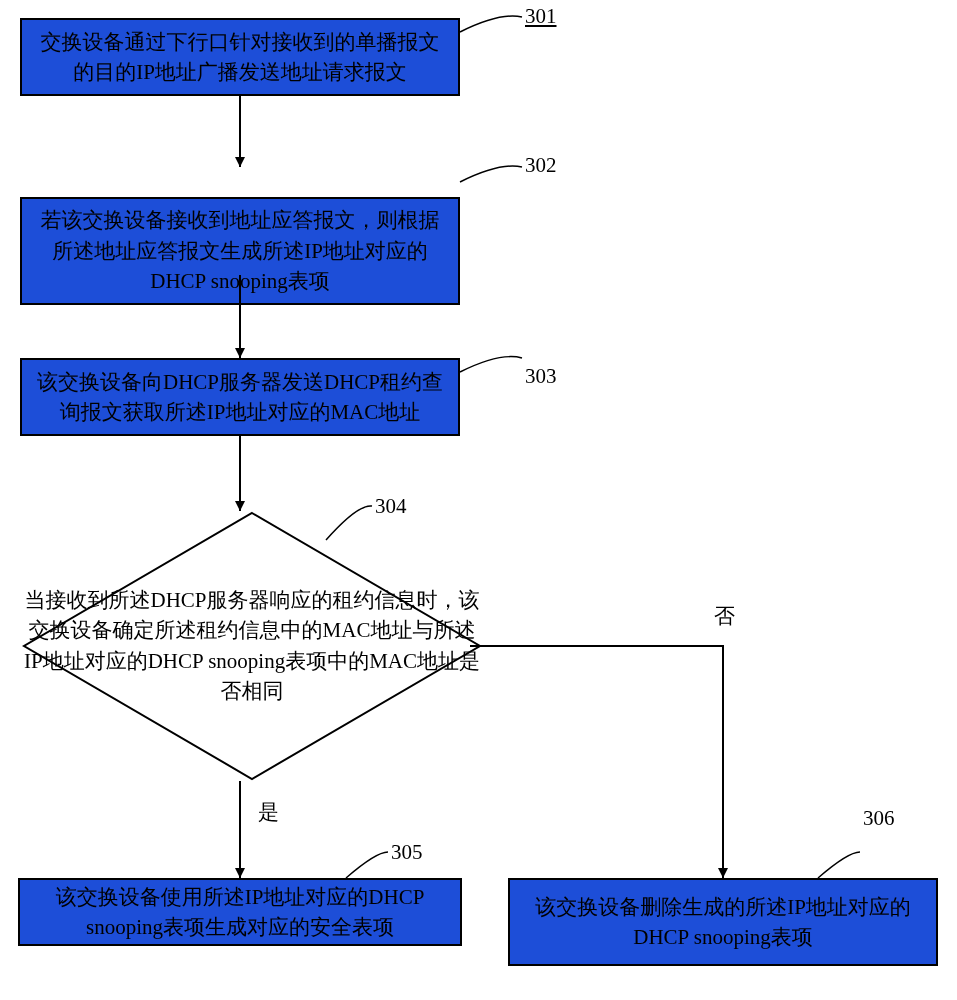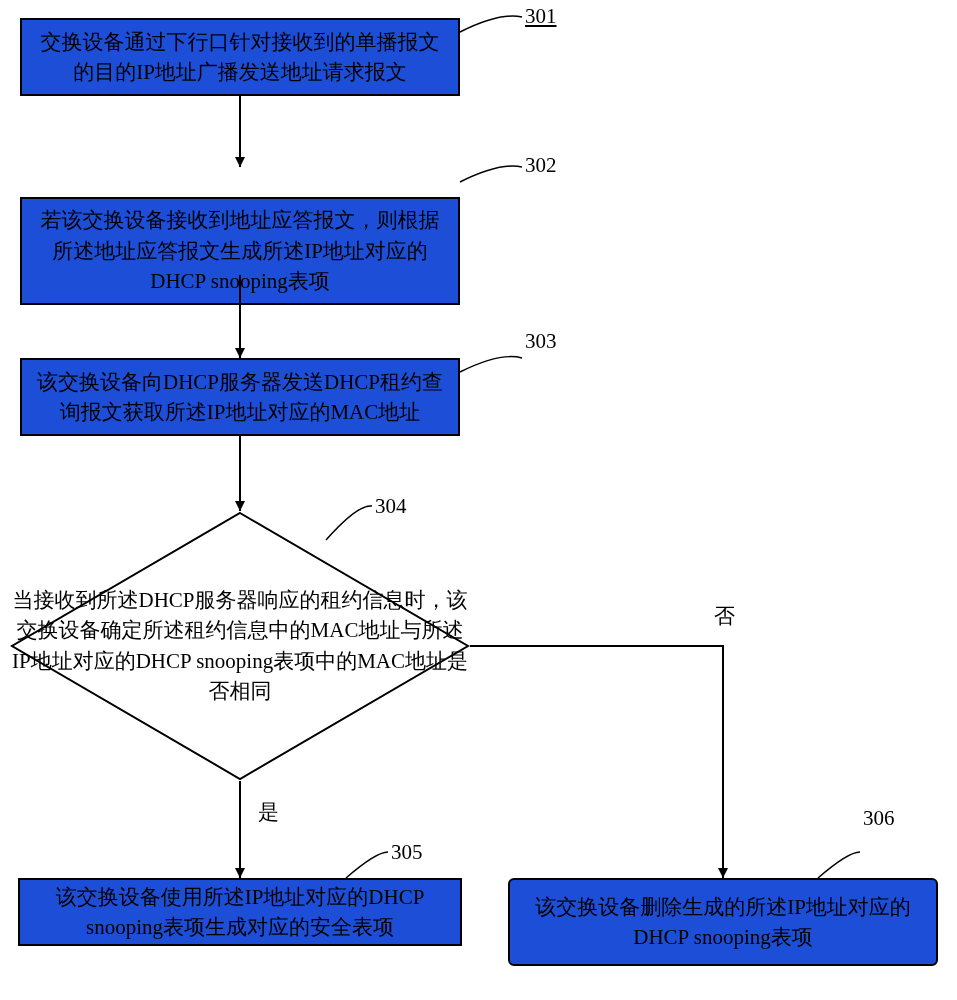--- a/index.html
+++ b/index.html
@@ -57,36 +57,36 @@
 <div class="label" style="left:525px; top:4px;text-decoration:underline;">301</div>
 
 <div class="box" style="left:20px; top:167px; width:440px; height:108px;margin-top:30px;">
   <span>若该交换设备接收到地址应答报文，则根据所述地址应答报文生成所述IP地址对应的DHCP snooping表项</span>
 </div>
 <div class="label" style="left:525px; top:153px;">302</div>
 
 <div class="box" style="left:20px; top:358px; width:440px; height:78px;align-items:center;">
   <span>该交换设备向DHCP服务器发送DHCP租约查询报文获取所述IP地址对应的MAC地址</span>
 </div>
-<div class="label" style="left:525px; top:329px;">303</div>
+<div class="label" style="left:525px; top:364px;">303</div>
 
-<div class="diamond-wrap" style="left:10px; top:511px; width:460px; height:270px;">
+<div class="diamond-wrap" style="left:22px; top:511px; width:460px; height:270px;">
   <svg width="460" height="270">
     <polygon points="230,2 458,135 230,268 2,135" fill="#fff" stroke="#000" stroke-width="2"></polygon>
   </svg>
   <div class="diamond-text">当接收到所述DHCP服务器响应的租约信息时，该交换设备确定所述租约信息中的MAC地址与所述IP地址对应的DHCP snooping表项中的MAC地址是否相同</div>
 </div>
 <div class="label" style="left:375px; top:494px;">304</div>
 
 <div class="box" style="left:18px; top:878px; width:444px; height:68px;">
   <span>该交换设备使用所述IP地址对应的DHCP snooping表项生成对应的安全表项</span>
 </div>
 <div class="label" style="left:391px; top:840px;">305</div>
 
-<div class="box" style="left:508px; top:878px; width:430px; height:88px;border-radius:6px;">
+<div class="box" style="left:508px; top:878px; width:430px; height:88px;">
   <span>该交换设备删除生成的所述IP地址对应的DHCP snooping表项</span>
 </div>
 <div class="label" style="left:863px; top:806px;">306</div>
 
 <div class="label" style="left:258px; top:798px;">是</div>
 <div class="label" style="left:714px; top:602px;">否</div>
 
 <svg class="connector">
   <defs>
     <marker id="arrow" markerWidth="12" markerHeight="12" refX="10" refY="5" orient="auto" markerUnits="userSpaceOnUse">

